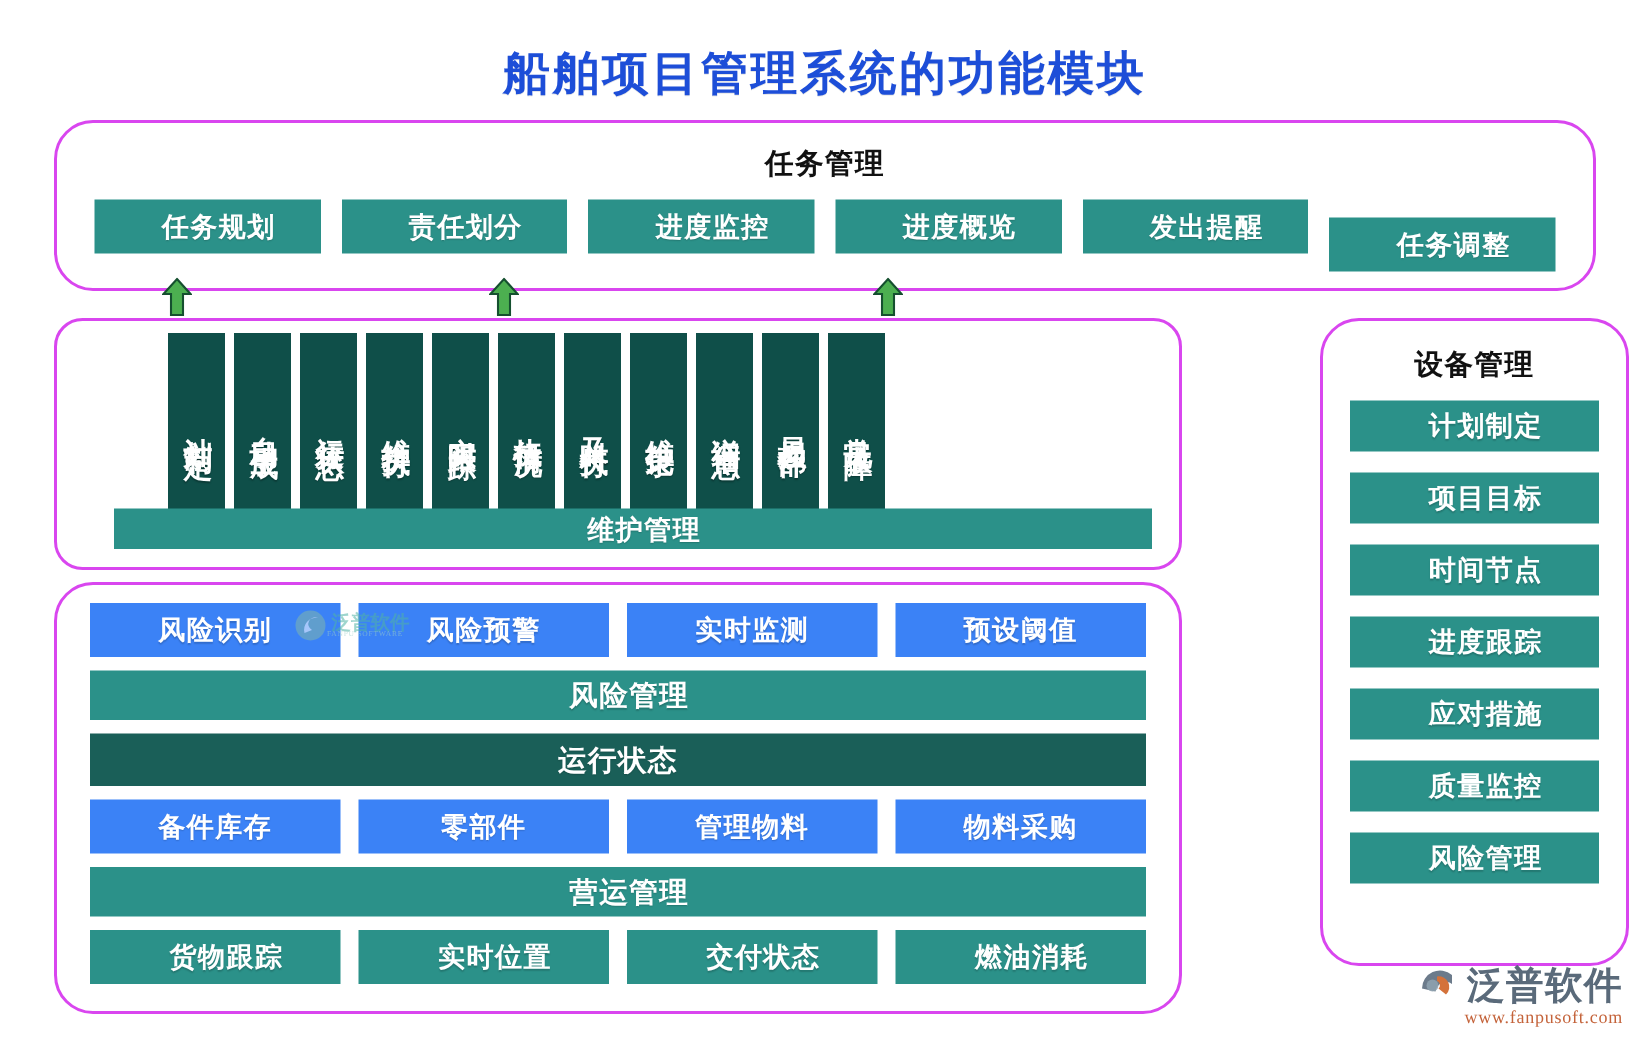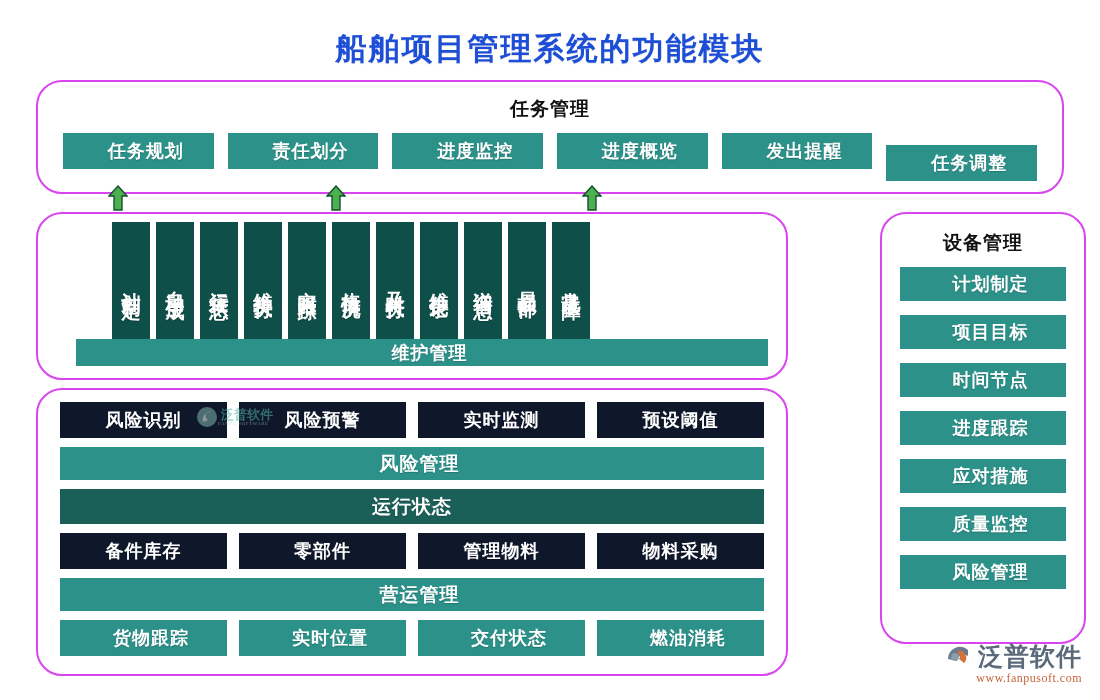--- a/index.html
+++ b/index.html
@@ -51,21 +51,21 @@
     color: #ffffff;
     font-weight: bold;
     display: flex;
     align-items: center;
     justify-content: center;
     box-sizing: border-box;
     letter-spacing: 1px;
     text-shadow: 0 1px 1px rgba(0,0,0,0.18);
   }
   .chip-teal   { background: #2b9189; padding-left: 15px; }
-  .chip-light  { background: #0f172a; }
+  .chip-light  { background: #3b82f6; }
   .chip-dark   { background: #1a5f58; }
 
   
   #task-panel {
     left: 36px;
     top: 80px;
     width: 1028px;
     height: 114px;
   }
   #task-panel .panel-heading {
@@ -92,20 +92,21 @@
     height: 26px;
     top: 185px;
   }
 
   
   #maint-panel {
     left: 36px;
     top: 212px;
     width: 752px;
     height: 168px;
+    border-radius: 19px;
   }
   .vcol-row {
     display: flex;
     justify-content: flex-start;
     padding-left: 74px;
     padding-top: 8px;
     gap: 6px;
   }
   .vcol {
     width: 38px;

